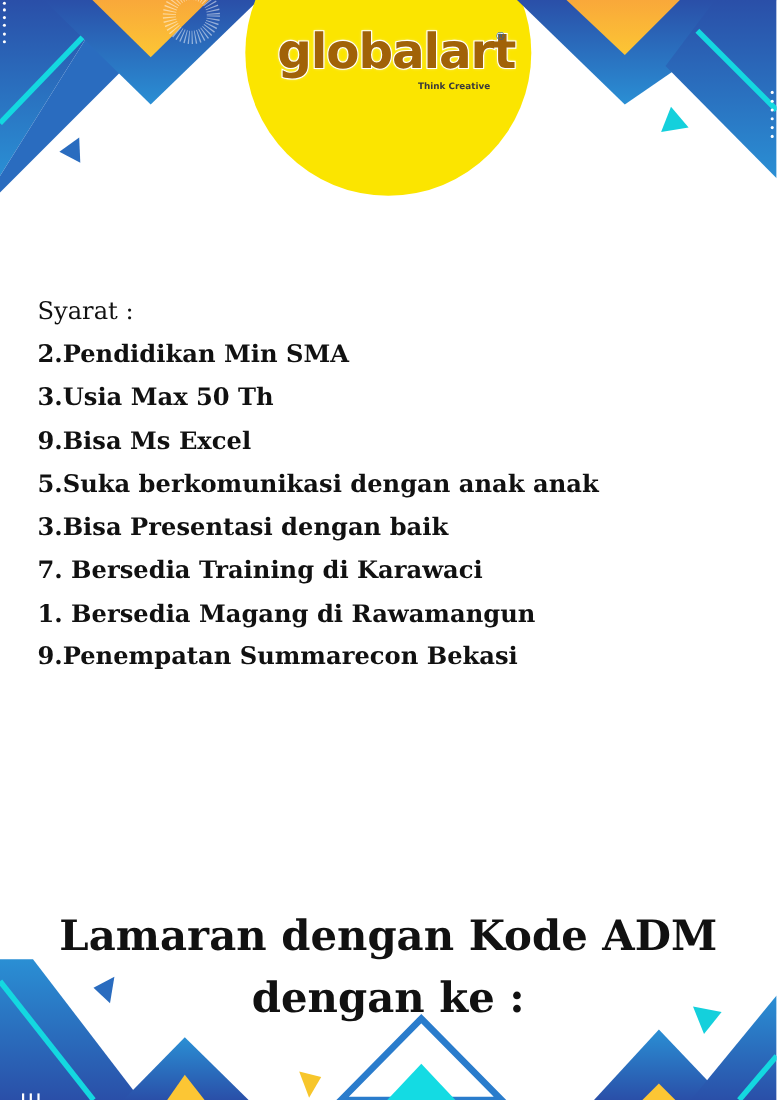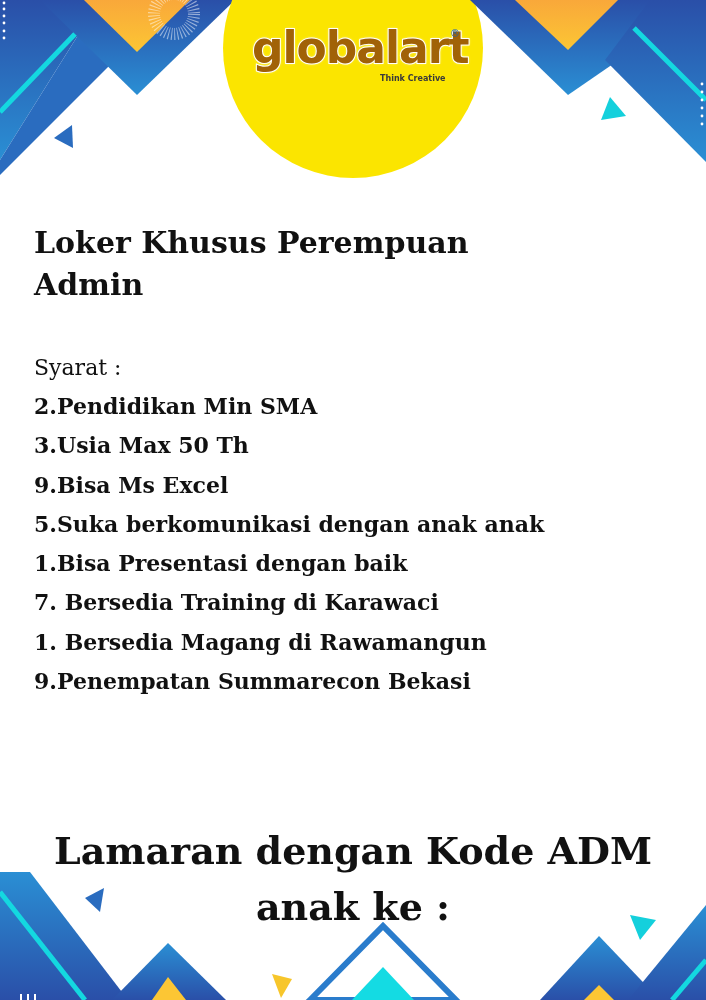--- a/index.html
+++ b/index.html
@@ -94,33 +94,29 @@
   </g>
 </svg>
 
 <div class="logo-wrap">
   <span class="logo-text">globalart</span>
   <span class="logo-reg">®</span>
   <span class="logo-tag">Think Creative</span>
 </div>
 
 <div class="content">
-  <h1 class="title">
-    <span>Loker Khusus Perempuan</span><br>
-    <span>Admin</span>
-  </h1>
   <div class="req-head">Syarat :</div>
   <ul class="req-list">
     <li>2.Pendidikan Min SMA</li>
     <li>3.Usia Max 50 Th</li>
     <li>9.Bisa Ms Excel</li>
     <li>5.Suka berkomunikasi dengan anak anak</li>
-    <li>1.Bisa Presentasi dengan baik</li>
+    <li>3.Bisa Presentasi dengan baik</li>
     <li>7. Bersedia Training di Karawaci</li>
     <li>1. Bersedia Magang di Rawamangun</li>
     <li>9.Penempatan Summarecon Bekasi</li>
   </ul>
 </div>
 
 <div class="cta">
   <div>Lamaran dengan Kode ADM</div>
-  <div>anak ke :</div>
+  <div>dengan ke :</div>
 </div>
 
 </body></html>

